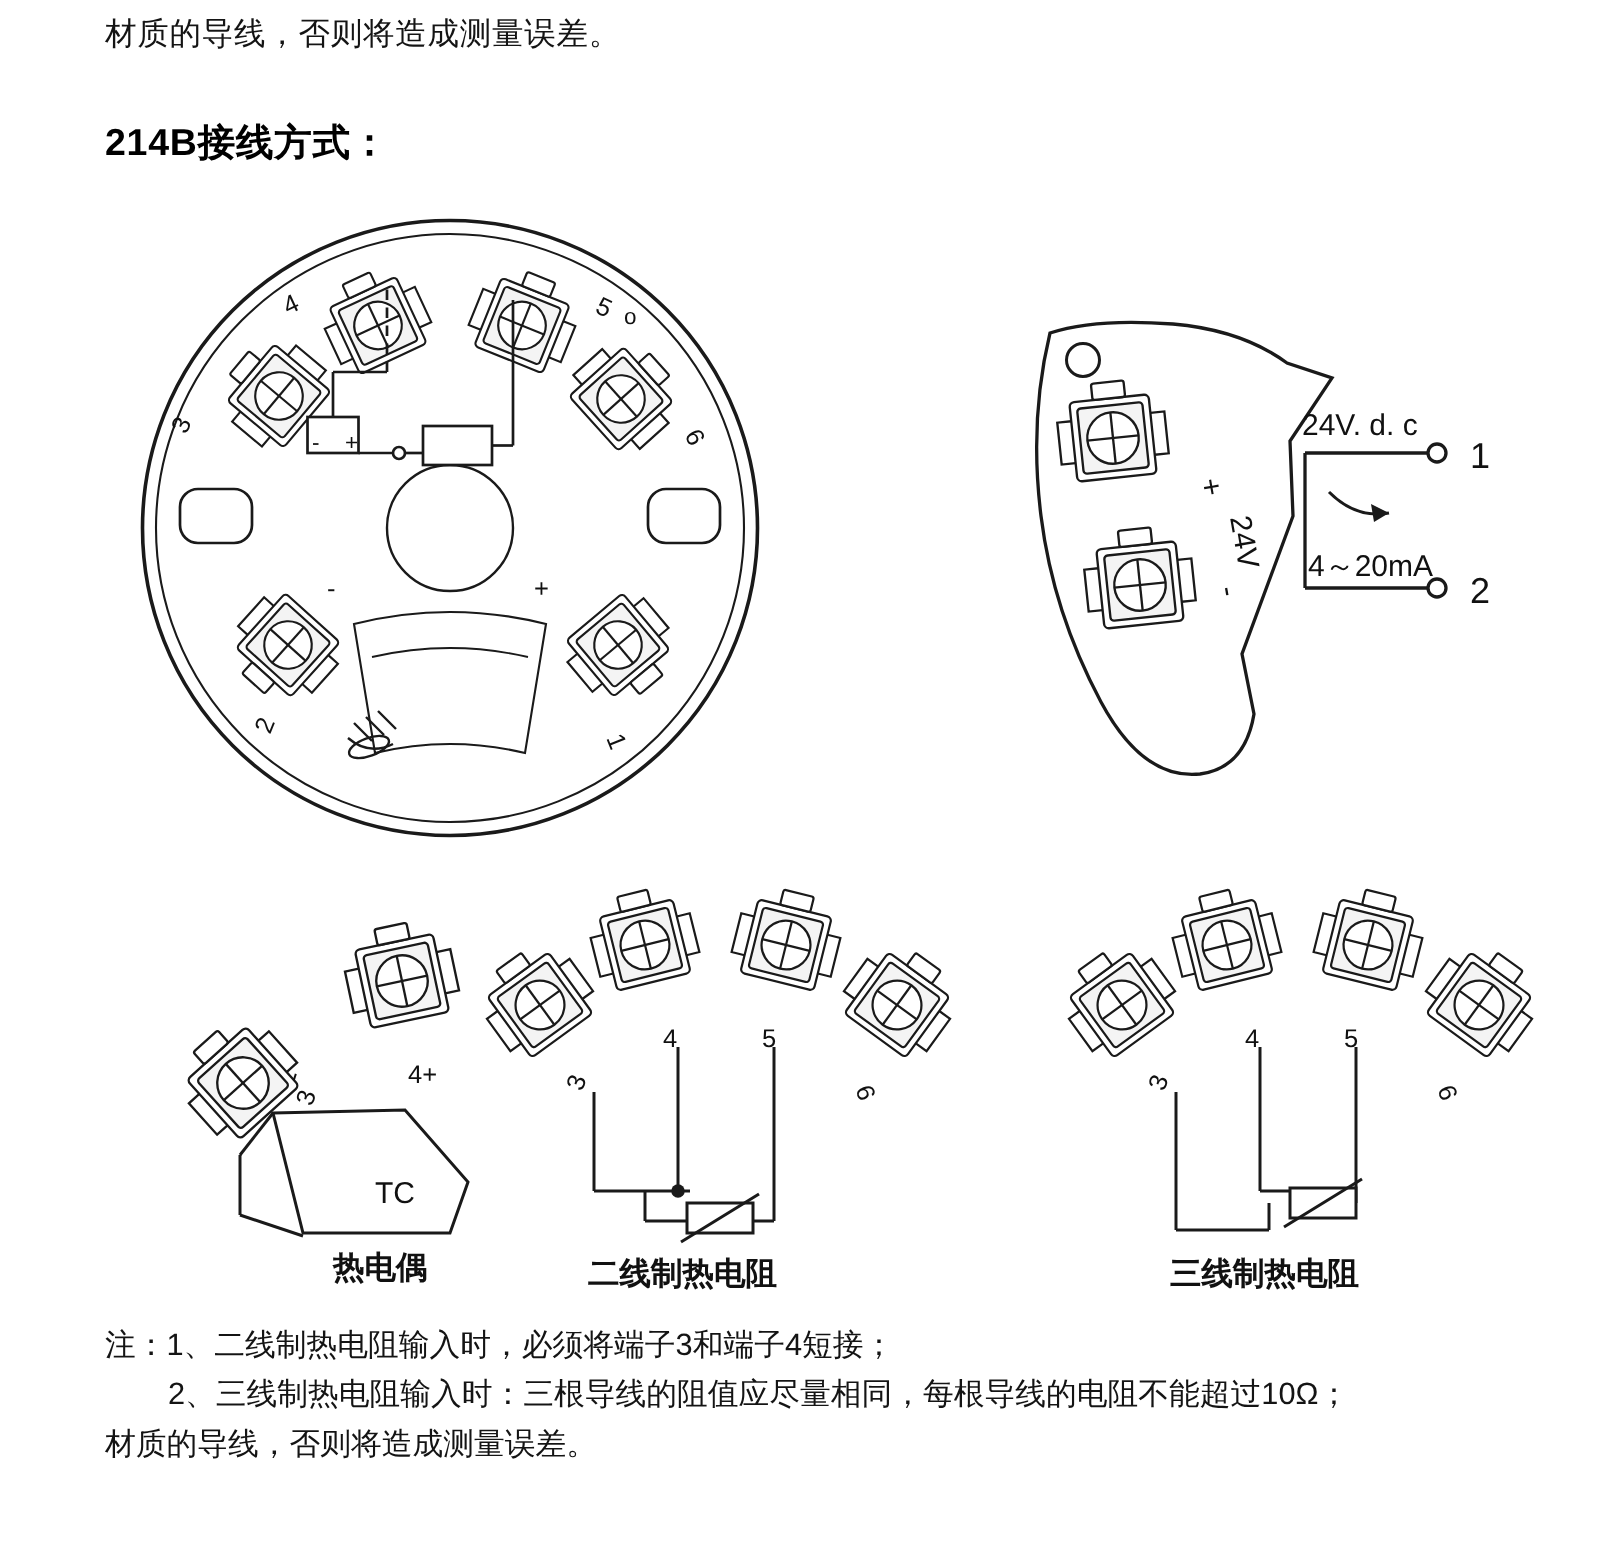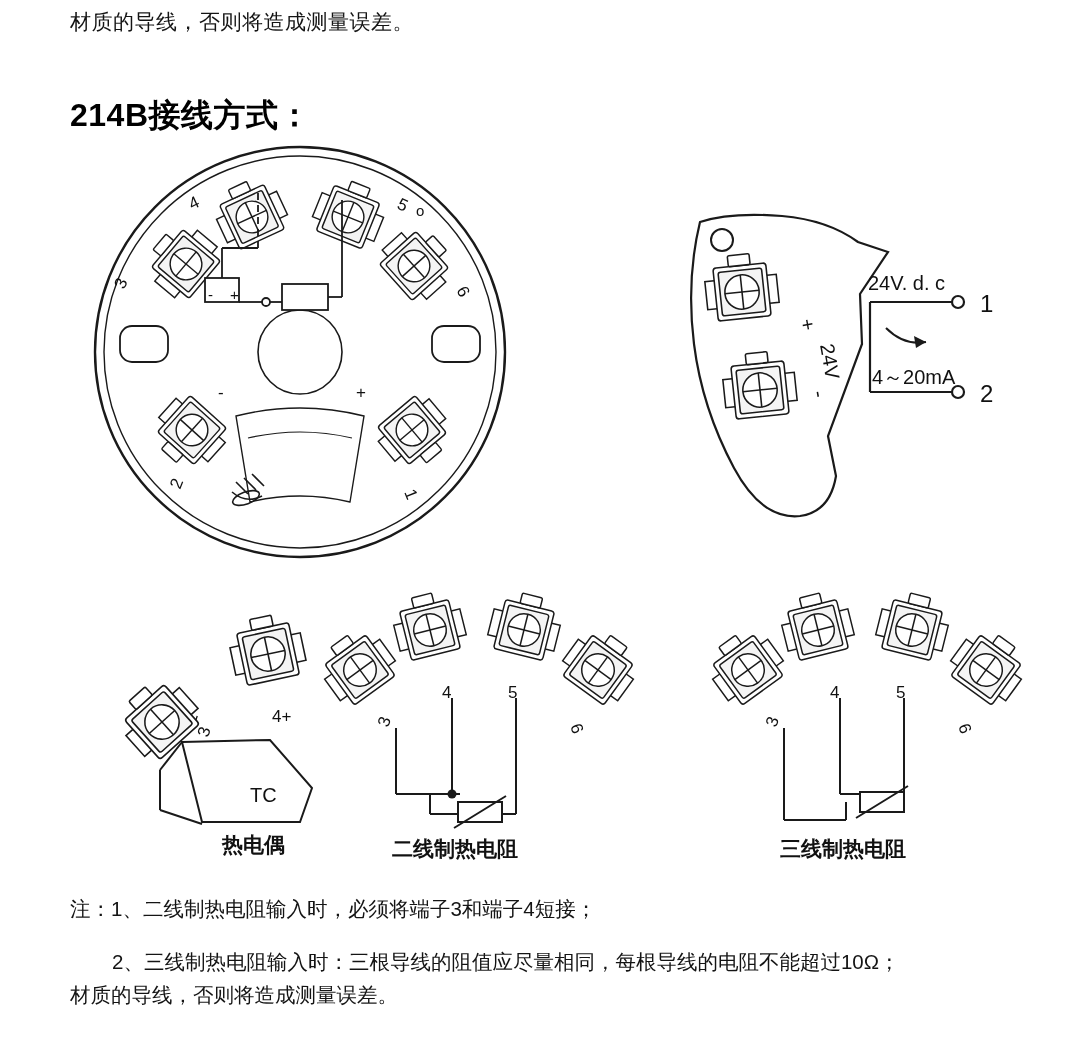--- a/index.html
+++ b/index.html
@@ -23,22 +23,22 @@
     position: absolute;
     left: 70px;
     top: 8px;
     font-size: 21px;
     letter-spacing: 0.5px;
     color: #141414;
   }
   .section-title {
     position: absolute;
     left: 70px;
-    top: 94px;
-    font-size: 32px;
+    top: 78px;
+    font-size: 25px;
     font-weight: bold;
     letter-spacing: 0.5px;
     color: #000;
   }
   .fig-area {
     position: absolute;
     left: 0;
     top: 130px;
     width: 1080px;
     height: 740px;
@@ -47,22 +47,22 @@
   .notes {
     position: absolute;
     left: 70px;
     top: 880px;
     width: 990px;
     font-size: 20.5px;
     line-height: 1.62;
     color: #141414;
   }
   .notes .line { white-space: nowrap; }
-  .notes .l1 { text-indent: 0; margin-top: 12px; }
-  .notes .l2 { padding-left: 42px; margin-top: 20px; }
+  .notes .l1 { text-indent: 0; }
+  .notes .l2 { padding-left: 42px; }
   .notes .l3 { padding-left: 42px; }
   .notes .l4 { padding-left: 0; }
   .cap {
     font-size: 21px;
     font-weight: bold;
     fill: #111;
   }
   text {
     font-family: "Liberation Sans", sans-serif;
     fill: #111;

